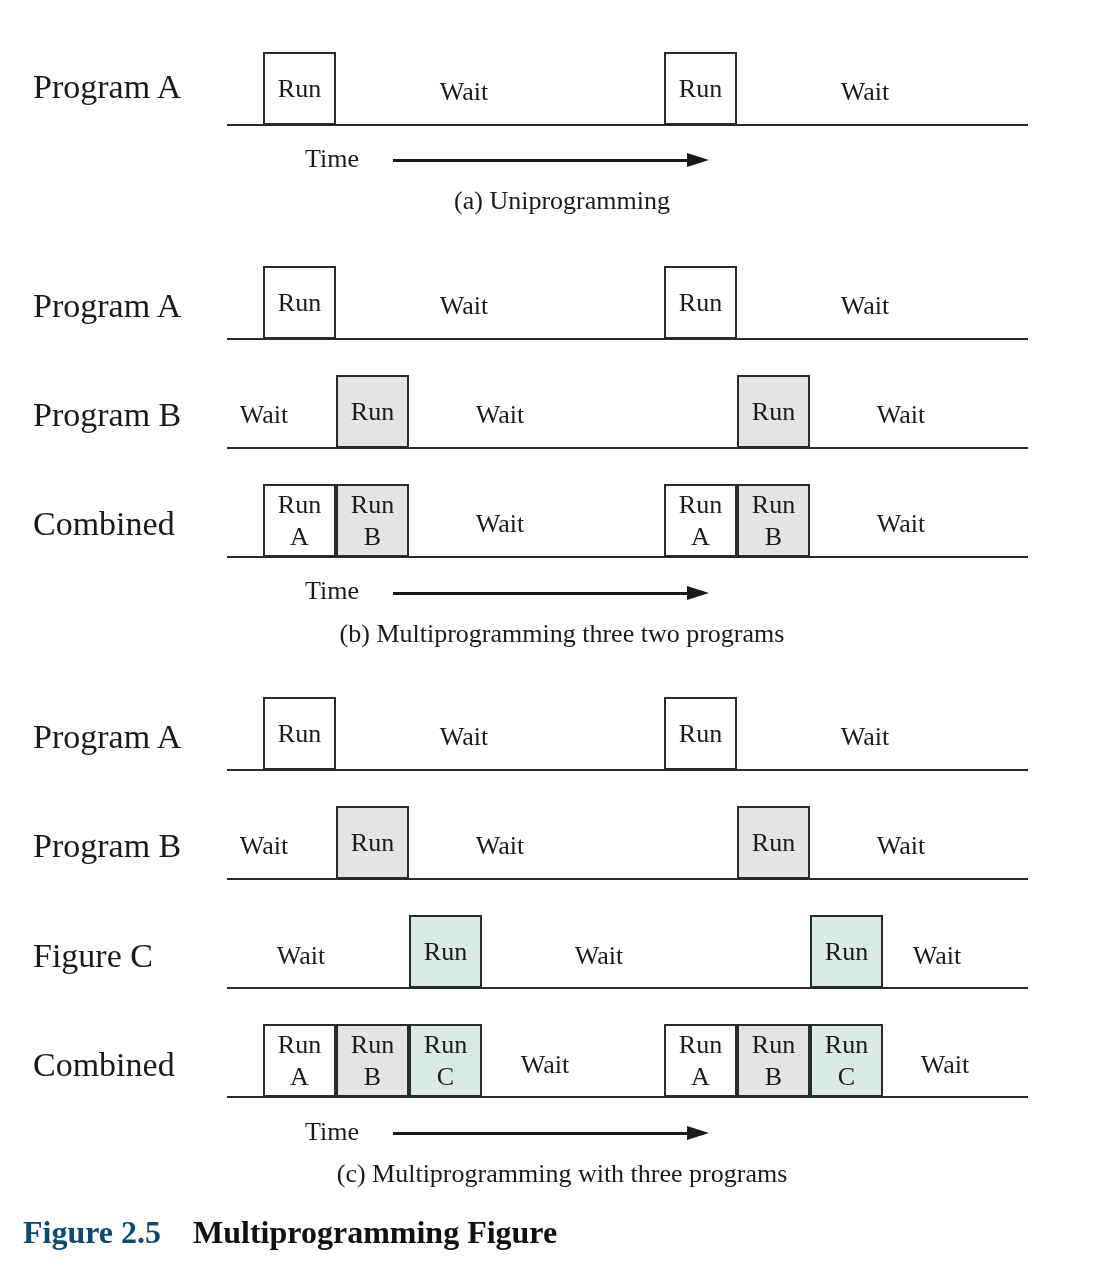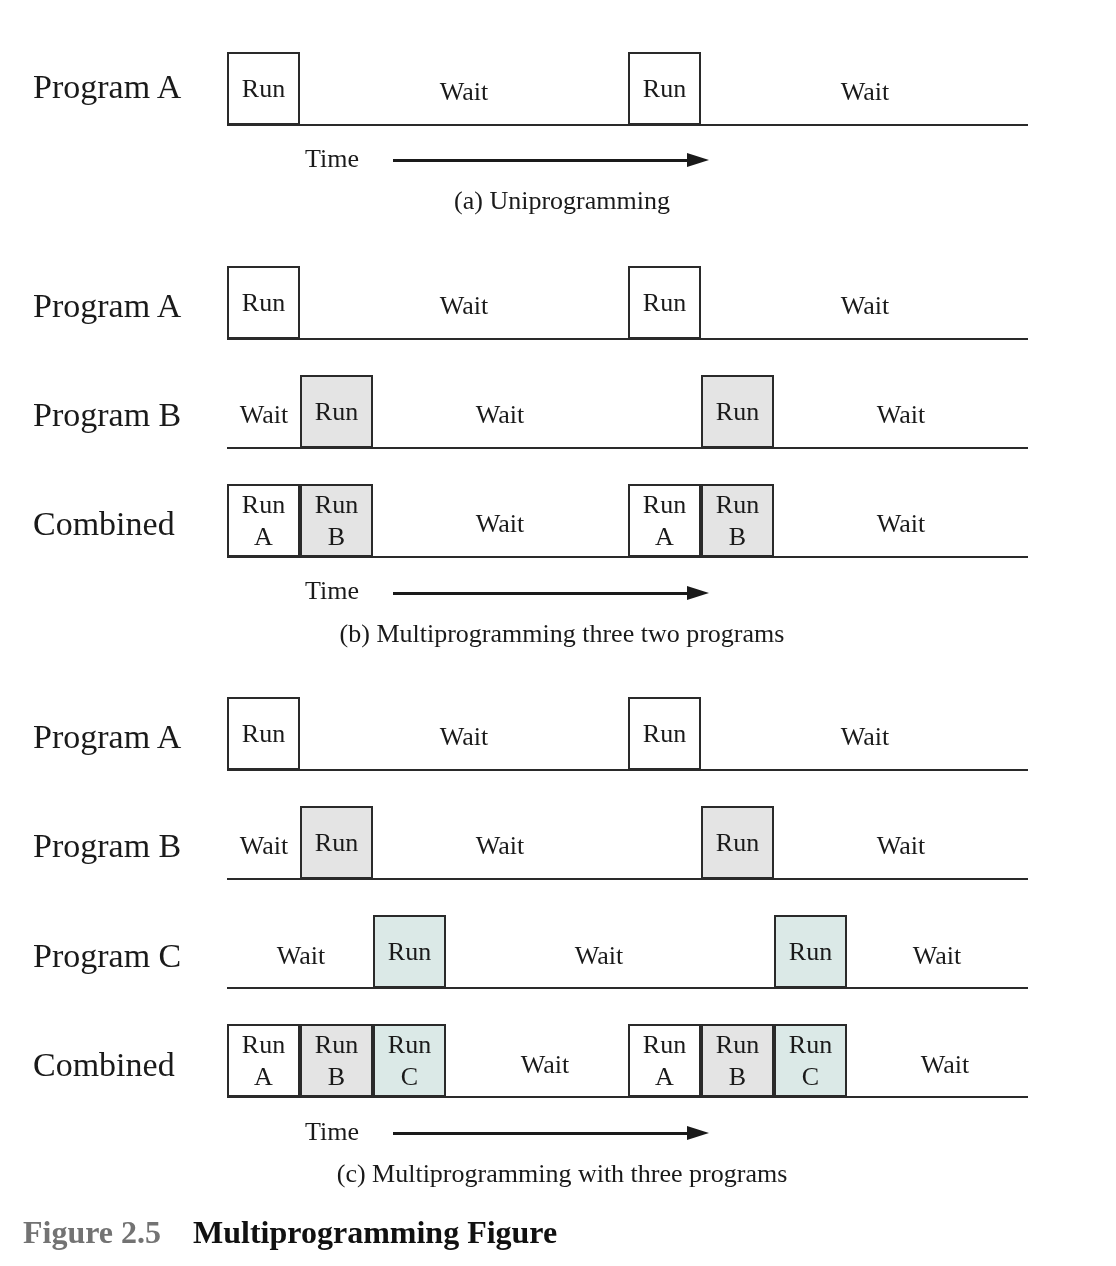--- a/index.html
+++ b/index.html
@@ -1,28 +1,28 @@
 <!DOCTYPE html>
 <html><head>
 <meta charset="utf-8">
 <style>
   html,body{margin:0;padding:0;background:#ffffff;}
   body{width:1116px;height:1266px;position:relative;overflow:hidden;font-family:"Liberation Serif","DejaVu Serif",serif;color:#1a1a1a;}
   .label{position:absolute;left:33px;font-size:34px;line-height:30px;white-space:nowrap;}
   .baseline{position:absolute;left:227px;width:801px;height:2px;background:#2a2a2a;}
-  .box{position:absolute;width:73px;height:73px;box-sizing:border-box;border:2px solid #2a2a2a;display:flex;flex-direction:column;align-items:center;justify-content:center;font-size:26px;line-height:32px;background:#ffffff;}
+  .box{position:absolute;width:73px;height:73px;box-sizing:border-box;border:2px solid #2a2a2a;display:flex;flex-direction:column;align-items:center;justify-content:center;font-size:26px;line-height:32px;background:#ffffff;margin-left:36px;}
   .box.b{background:#e4e4e4;}
   .box.c{background:#dbe9e7;}
   .wait{position:absolute;font-size:26px;line-height:30px;transform:translateX(-50%);white-space:nowrap;}
   .timelbl{position:absolute;left:305px;font-size:26px;line-height:30px;}
   .arrow{position:absolute;left:393px;width:296px;height:3px;background:#1a1a1a;}
   .arrow::after{content:"";position:absolute;right:-20px;top:-6px;border-left:22px solid #1a1a1a;border-top:7px solid transparent;border-bottom:7px solid transparent;}
   .caption{position:absolute;font-size:26px;line-height:30px;transform:translateX(-50%);white-space:nowrap;}
   .fig{position:absolute;left:23px;top:1212px;font-size:32px;font-weight:bold;line-height:40px;white-space:nowrap;}
-  .fig .num{color:#737373;margin-right:32px;}
+  .fig .num{color:#0c4a6e;margin-right:32px;}
   .fig .ttl{color:#111;}
 </style>
 </head>
 <body>
 
 <div>
   <div class="label" style="top:72px">Program A</div>
   <div class="box" style="left:227px;top:52px">
       <span>Run</span>
     </div>
@@ -107,21 +107,21 @@
   <div class="box b" style="left:300px;top:806px">
       <span>Run</span>
     </div>
   <div class="wait" style="left:500px;top:831px">Wait</div>
   <div class="box b" style="left:701px;top:806px">
       <span>Run</span>
     </div>
   <div class="wait" style="left:901px;top:831px">Wait</div>
   <div class="baseline" style="top:878px"></div>
 
-  <div class="label" style="top:941px">Program C</div>
+  <div class="label" style="top:941px">Figure C</div>
   <div class="wait" style="left:301px;top:941px">Wait</div>
   <div class="box c" style="left:373px;top:915px">
       <span>Run</span>
     </div>
   <div class="wait" style="left:599px;top:941px">Wait</div>
   <div class="box c" style="left:774px;top:915px">
       <span>Run</span>
     </div>
   <div class="wait" style="left:937px;top:941px">Wait</div>
   <div class="baseline" style="top:987px"></div>

